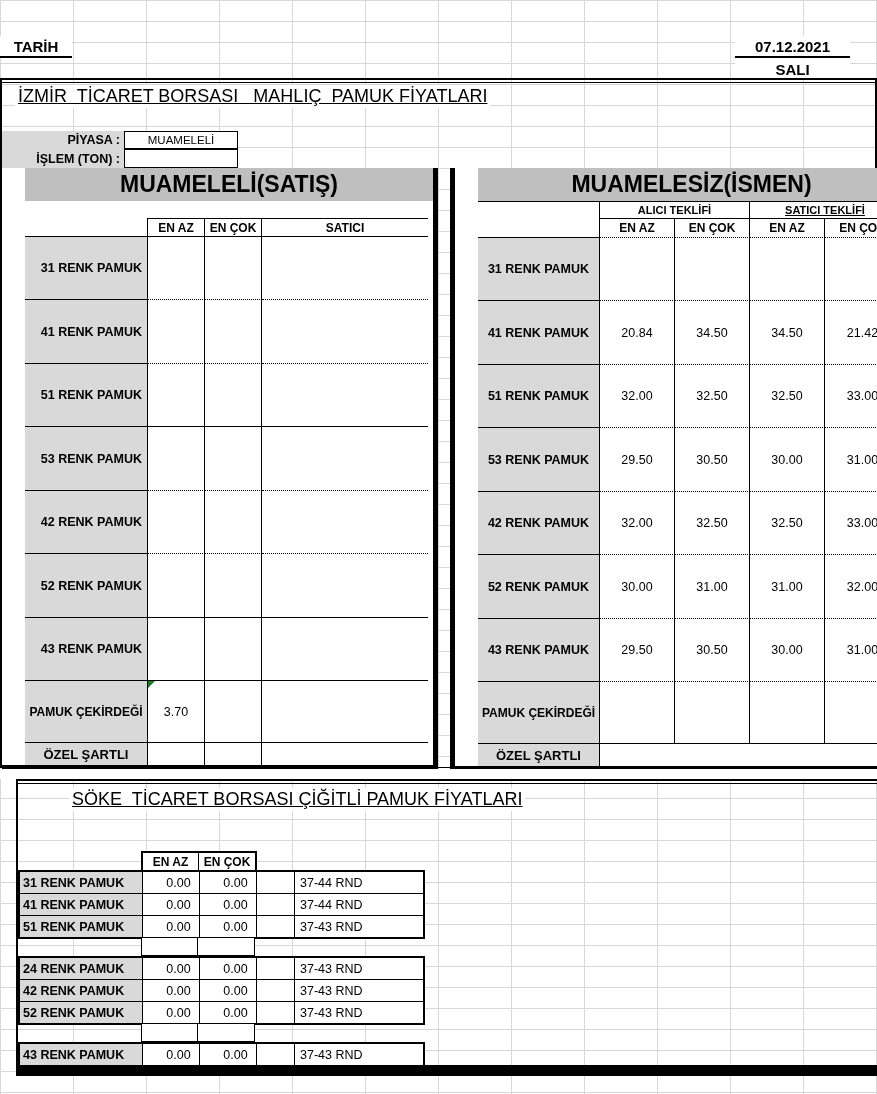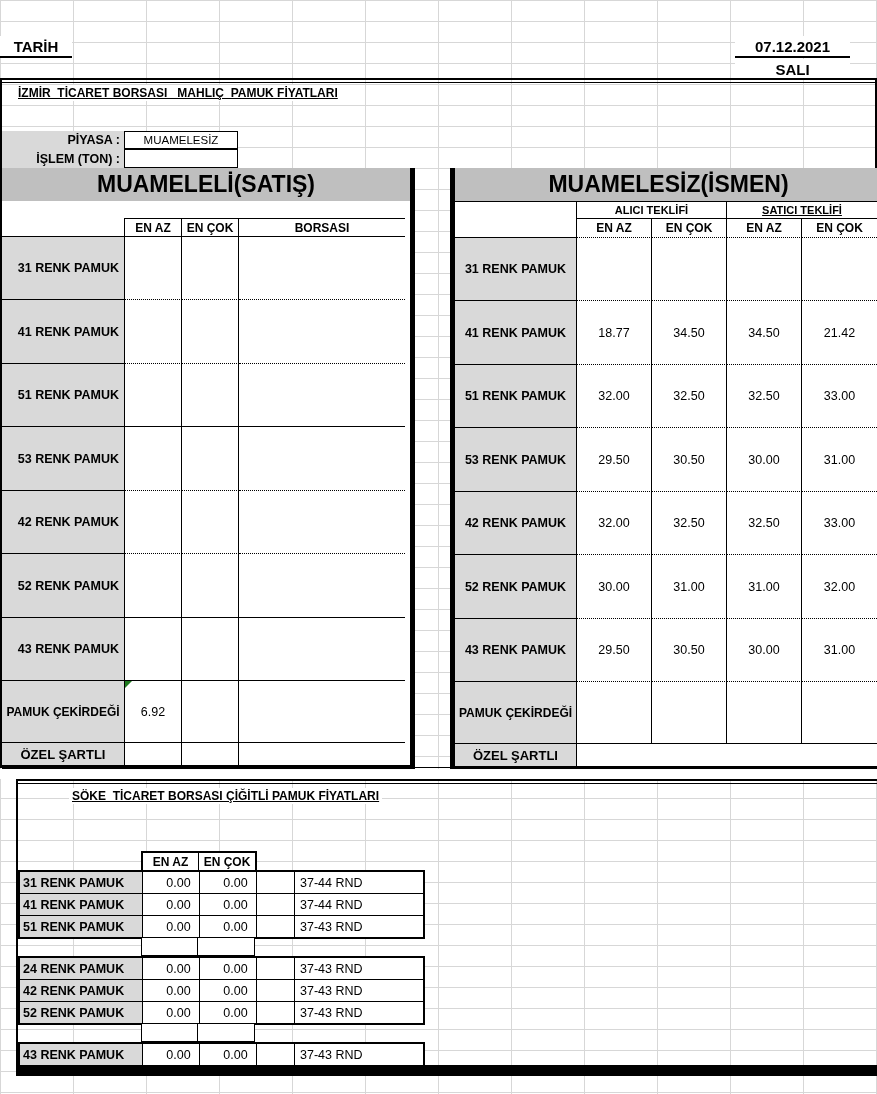--- a/index.html
+++ b/index.html
@@ -24,28 +24,28 @@
   .tarih-box{left:650; top:36px; width:72px; height:22px; border-bottom:2.5px solid #000; background:#fff; display:flex; align-items:center; justify-content:center; font-weight:bold; font-size:15px;}
   .date-box{left:735px; top:36px; width:115px; height:22px; border-bottom:2.5px solid #000; background:#fff; display:flex; align-items:center; justify-content:center; font-weight:bold; font-size:15px;}
   .day-box{left:735px; top:59px; width:115px; height:20px; background:#fff; display:flex; align-items:center; justify-content:center; font-weight:bold; font-size:15px;}
 
   .section{border:2px solid #000;}
   .sec1{left:0; top:78px; width:877px; height:690px; border-bottom-width:1px;}
   .sec2{left:16px; top:779px; width:877px; height:297px; border-bottom-width:11px;}
   .inner-topline{position:absolute; left:0; right:0; top:2px; border-top:1px solid #000;}
   .gapstrip{left:0; top:769px; width:877px; height:10px; background:#fff;}
 
-  .sheet-heading{position:absolute; font-weight:bold; font-size:12px; text-decoration:underline; white-space:pre; background:#fff; padding:1px 3px;}
+  .sheet-heading{position:absolute; font-weight:normal; font-size:18px; text-decoration:underline; white-space:pre; background:#fff; padding:1px 3px;}
   .izmir-heading{left:13px; top:5px;}
   .soke-heading{left:51px; top:7px;}
 
   .field-label{position:absolute; box-sizing:border-box; background:#d9d9d9; font-weight:bold; font-size:12.5px; display:flex; align-items:center; justify-content:flex-end; padding-right:4px;}
   .field-value{position:absolute; box-sizing:border-box; background:#fff; border:1px solid #000; font-size:11.5px; display:flex; align-items:center; justify-content:center;}
 
-  .btable{position:absolute; background:#fff;}
+  .btable{position:absolute; background:#fff;padding-left:23px;}
   .ltable{left:0; top:88px; width:408px; border-right:5px solid #000; border-bottom:4px solid #000;}
   .rtable{left:448px; top:88px; width:427px; border-left:5px solid #000; border-bottom:4px solid #000;}
   .bigheader{height:33px; background:#bfbfbf; display:flex; align-items:center; justify-content:center; font-weight:bold; font-size:23px; border-bottom:1px solid #000; white-space:nowrap;}
   .ltable .bigheader{border-bottom:none;}
   .spacer{height:17px;}
   .hdr{font-weight:bold; font-size:12px;}
   .ghdr{font-weight:bold; font-size:11px;}
   .drow .cell{font-size:12.5px;}
   .rowlabel-l{justify-content:flex-end; padding-right:5px;}
   .seedcell{position:relative;}
@@ -73,32 +73,32 @@
 
   <div class="abs tarih-box">TARİH</div>
   <div class="abs date-box">07.12.2021</div>
   <div class="abs day-box">SALI</div>
 
   <div class="abs section sec1">
     <div class="inner-topline"></div>
     <div class="sheet-heading izmir-heading">İZMİR  TİCARET BORSASI   MAHLIÇ  PAMUK FİYATLARI</div>
 
     <div class="field-label" style="left:0; top:51px; width:122px; height:18px;">PİYASA :</div>
-    <div class="field-value" style="left:122px; top:51px; width:114px; height:18px;">MUAMELESİZ</div>
+    <div class="field-value" style="left:122px; top:51px; width:114px; height:18px;">MUAMELELİ</div>
     <div class="field-label" style="left:0; top:69px; width:122px; height:19px;">İŞLEM (TON) :</div>
     <div class="field-value" style="left:122px; top:69px; width:114px; height:19px;"></div>
 
     <div class="btable ltable">
       <div class="bigheader">MUAMELELİ(SATIŞ)</div>
       <div class="spacer"></div>
       <div class="row" style="height:19px;">
         <div class="cell hdr br bbs" style="width:123px;"></div>
         <div class="cell hdr br bbs bts" style="width:57px;">EN AZ</div>
         <div class="cell hdr br bbs bts" style="width:57px;">EN ÇOK</div>
-        <div class="cell hdr bbs bts" style="width:166px;">BORSASI</div>
+        <div class="cell hdr bbs bts" style="width:166px;">SATICI</div>
       </div>
 
       <div class="row drow" style="height:63px;">
         <div class="cell lblfill rowlabel-l br bbs" style="width:123px;">31 RENK PAMUK</div>
         <div class="cell br bbd" style="width:57px;"></div>
         <div class="cell br bbd" style="width:57px;"></div>
         <div class="cell bbd" style="width:166px;"></div>
       </div>
       <div class="row drow" style="height:64px;">
         <div class="cell lblfill rowlabel-l br bbs" style="width:123px;">41 RENK PAMUK</div>
@@ -134,21 +134,21 @@
         <div class="cell lblfill rowlabel-l br bbs" style="width:123px;">43 RENK PAMUK</div>
         <div class="cell br bbs" style="width:57px;"></div>
         <div class="cell br bbs" style="width:57px;"></div>
         <div class="cell bbs" style="width:166px;"></div>
       </div>
 
       <div class="row drow" style="height:62px;">
         <div class="cell lblfill br bbs" style="width:123px; font-size:12px;">PAMUK ÇEKİRDEĞİ</div>
         <div class="cell br bbs seedcell" style="width:57px;">
           <div class="note-tri"></div>
-          <span>6.92</span>
+          <span>3.70</span>
         </div>
         <div class="cell br bbs" style="width:57px;"></div>
         <div class="cell bbs" style="width:166px;"></div>
       </div>
 
       <div class="row" style="height:22px;">
         <div class="cell lblfill br" style="width:123px; font-size:13px;">ÖZEL ŞARTLI</div>
         <div class="cell br" style="width:57px;"></div>
         <div class="cell br" style="width:57px;"></div>
         <div class="cell" style="width:166px;"></div>
@@ -172,21 +172,21 @@
 
       <div class="row drow" style="height:63px;">
         <div class="cell lblfill br bbs" style="width:122px;">31 RENK PAMUK</div>
         <div class="cell br bbd" style="width:75px;"></div>
         <div class="cell br bbd" style="width:75px;"></div>
         <div class="cell br bbd" style="width:75px;"></div>
         <div class="cell bbd" style="width:75px;"></div>
       </div>
       <div class="row drow" style="height:64px;">
         <div class="cell lblfill br bbs" style="width:122px;">41 RENK PAMUK</div>
-        <div class="cell br bbd" style="width:75px;">18.77</div>
+        <div class="cell br bbd" style="width:75px;">20.84</div>
         <div class="cell br bbd" style="width:75px;">34.50</div>
         <div class="cell br bbd" style="width:75px;">34.50</div>
         <div class="cell bbd" style="width:75px;">21.42</div>
       </div>
       <div class="row drow" style="height:63px;">
         <div class="cell lblfill br bbs" style="width:122px;">51 RENK PAMUK</div>
         <div class="cell br bbd" style="width:75px;">32.00</div>
         <div class="cell br bbd" style="width:75px;">32.50</div>
         <div class="cell br bbd" style="width:75px;">32.50</div>
         <div class="cell bbd" style="width:75px;">33.00</div>

